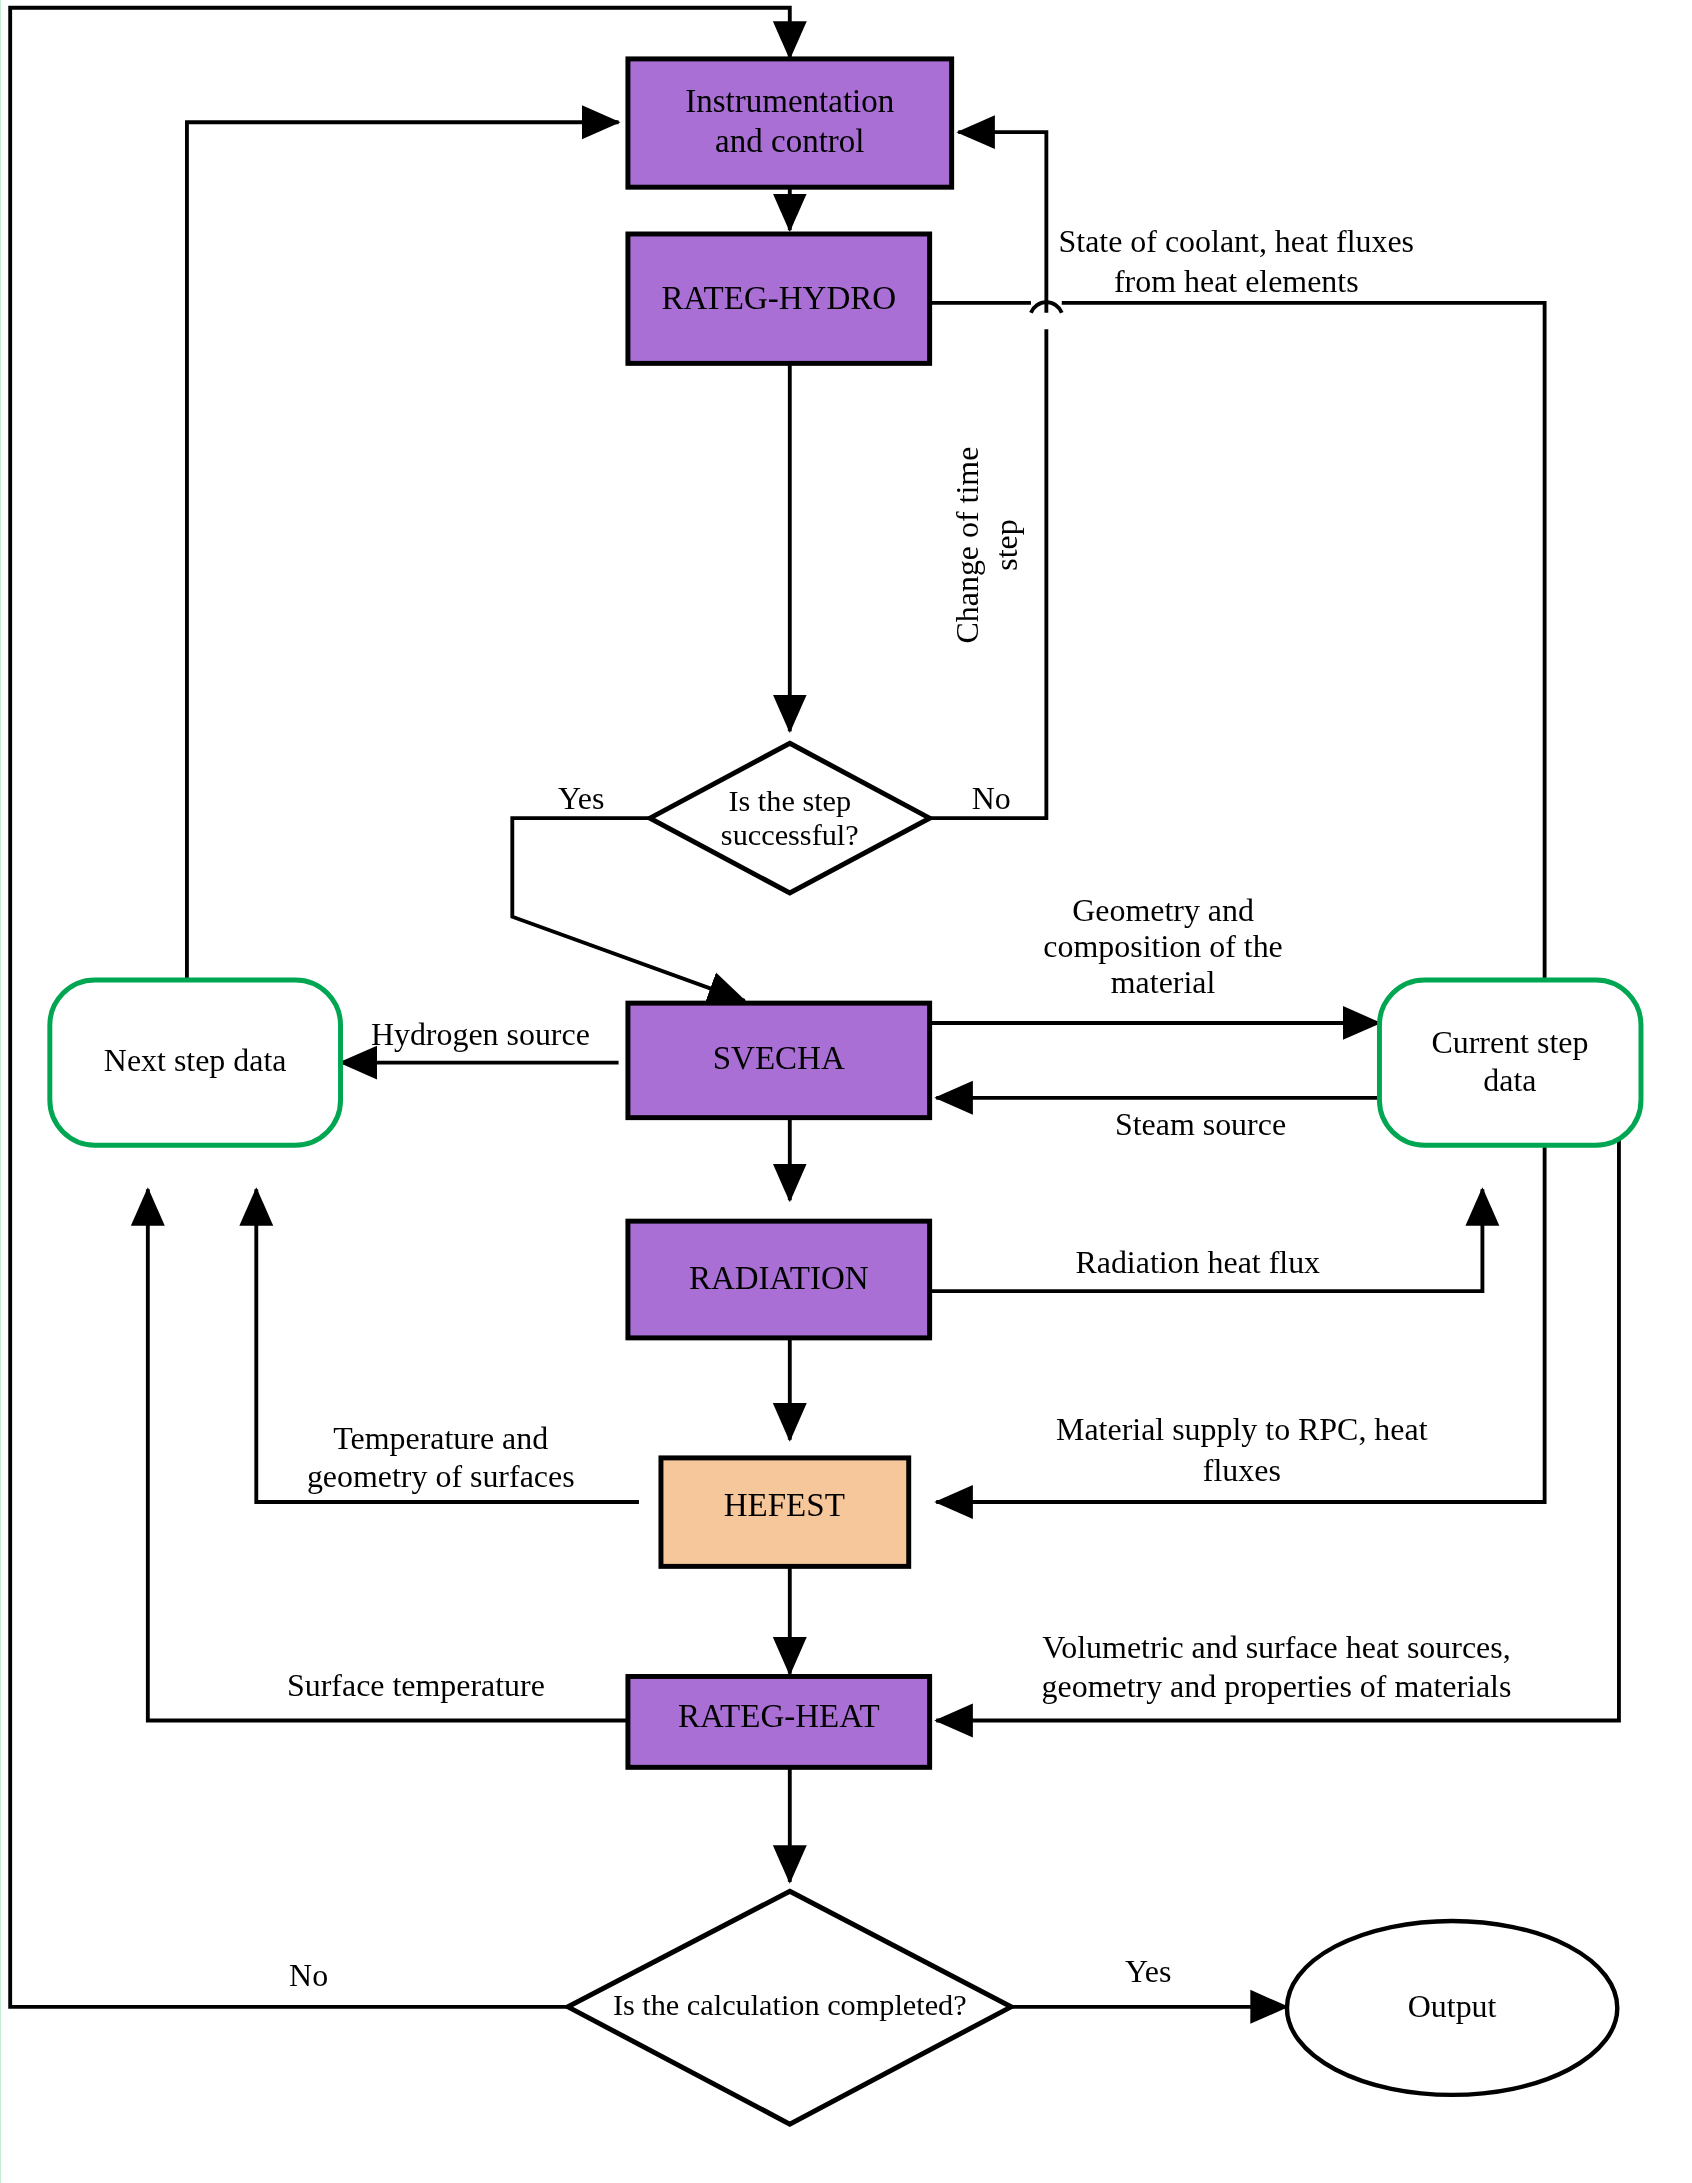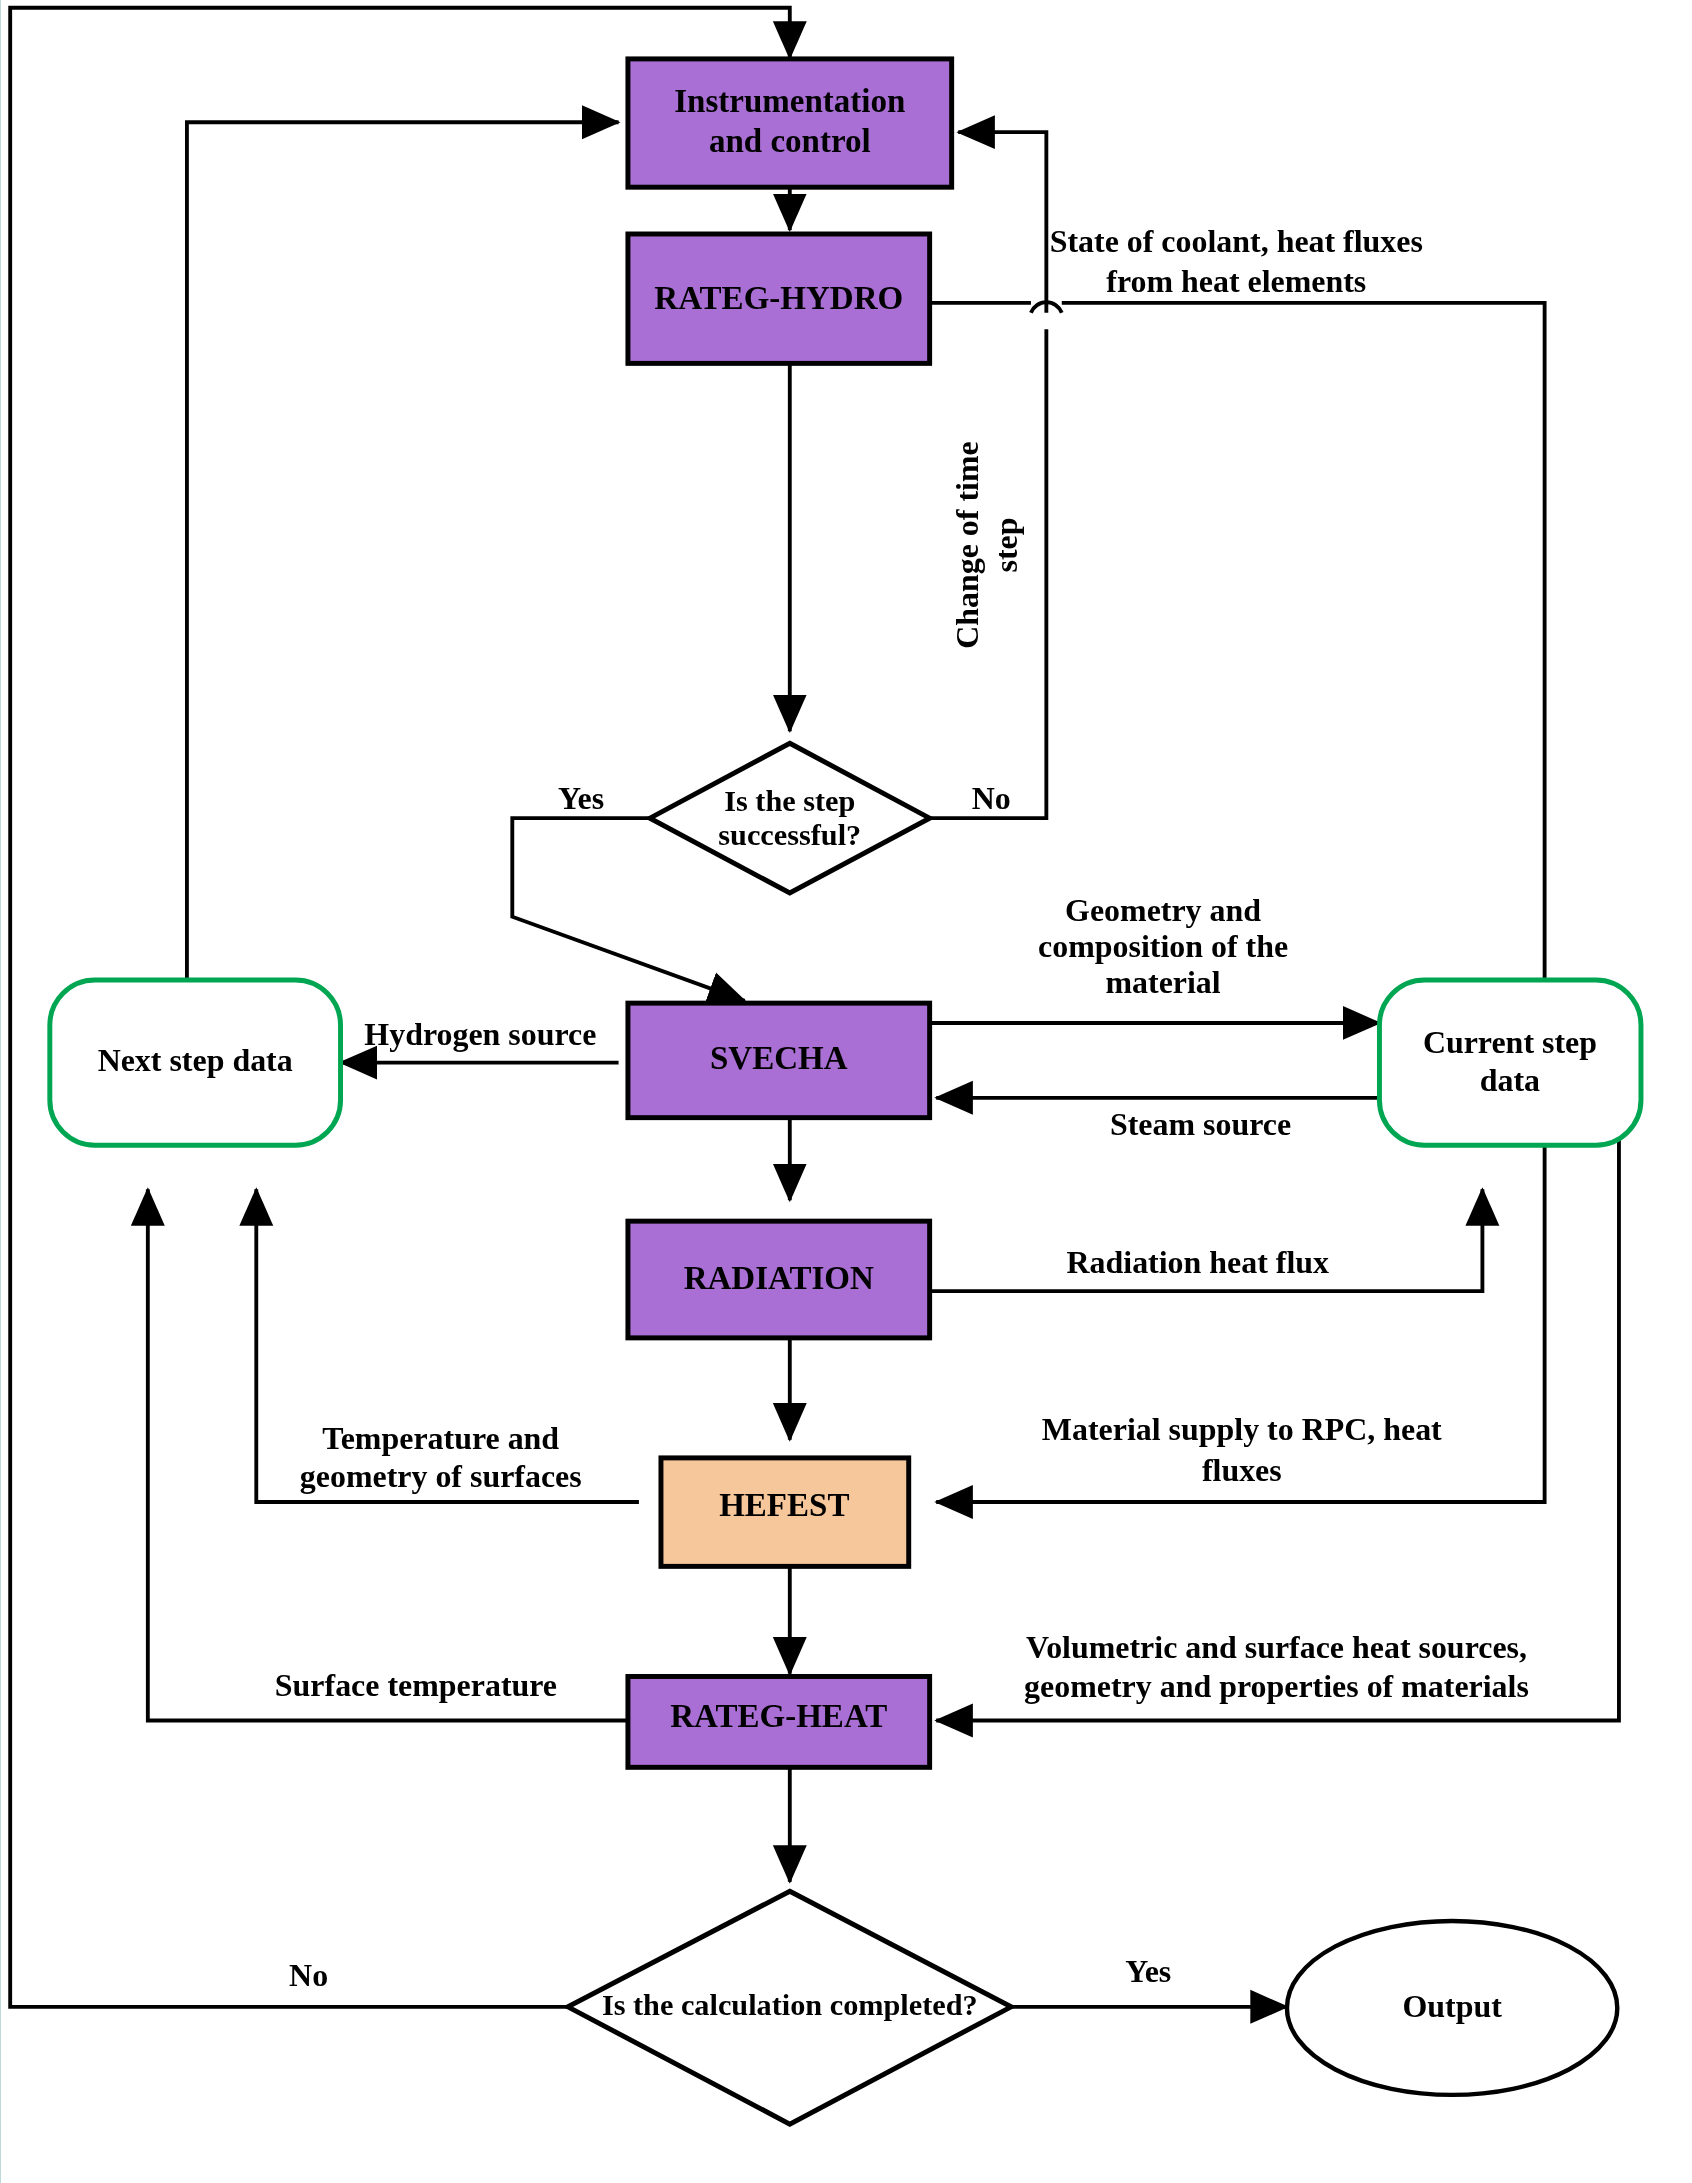--- a/index.html
+++ b/index.html
@@ -1,17 +1,17 @@
 <!DOCTYPE html>
 <html style="font-size:8.8px"><head>
 <meta charset="utf-8">
 <style>
   html,body{margin:0;padding:0;background:#ffffff;}
   body{font-family:"Liberation Serif","DejaVu Serif",serif;}
-  #stage{position:relative;width:1693px;height:2183px;background:#0f766e;overflow:hidden;font-weight:bold;}
+  #stage{position:relative;width:1693px;height:2183px;background:#22c55e;overflow:hidden;}
   svg{position:absolute;top:0;left:0;width:1693px;height:2183px;display:block;}
   .node-text{font-family:"Liberation Serif","DejaVu Serif",serif;fill:#000;text-anchor:middle;dominant-baseline:middle;}
   .edge-text{font-family:"Liberation Serif","DejaVu Serif",serif;fill:#000;text-anchor:middle;}
   .t55{font-size:55px;}
   .t58{font-size:58px;}
   .t60{font-size:60px;}
   .lnk{fill:none;stroke:#000;stroke-width:7;}
 </style>
 </head>
 <body>

